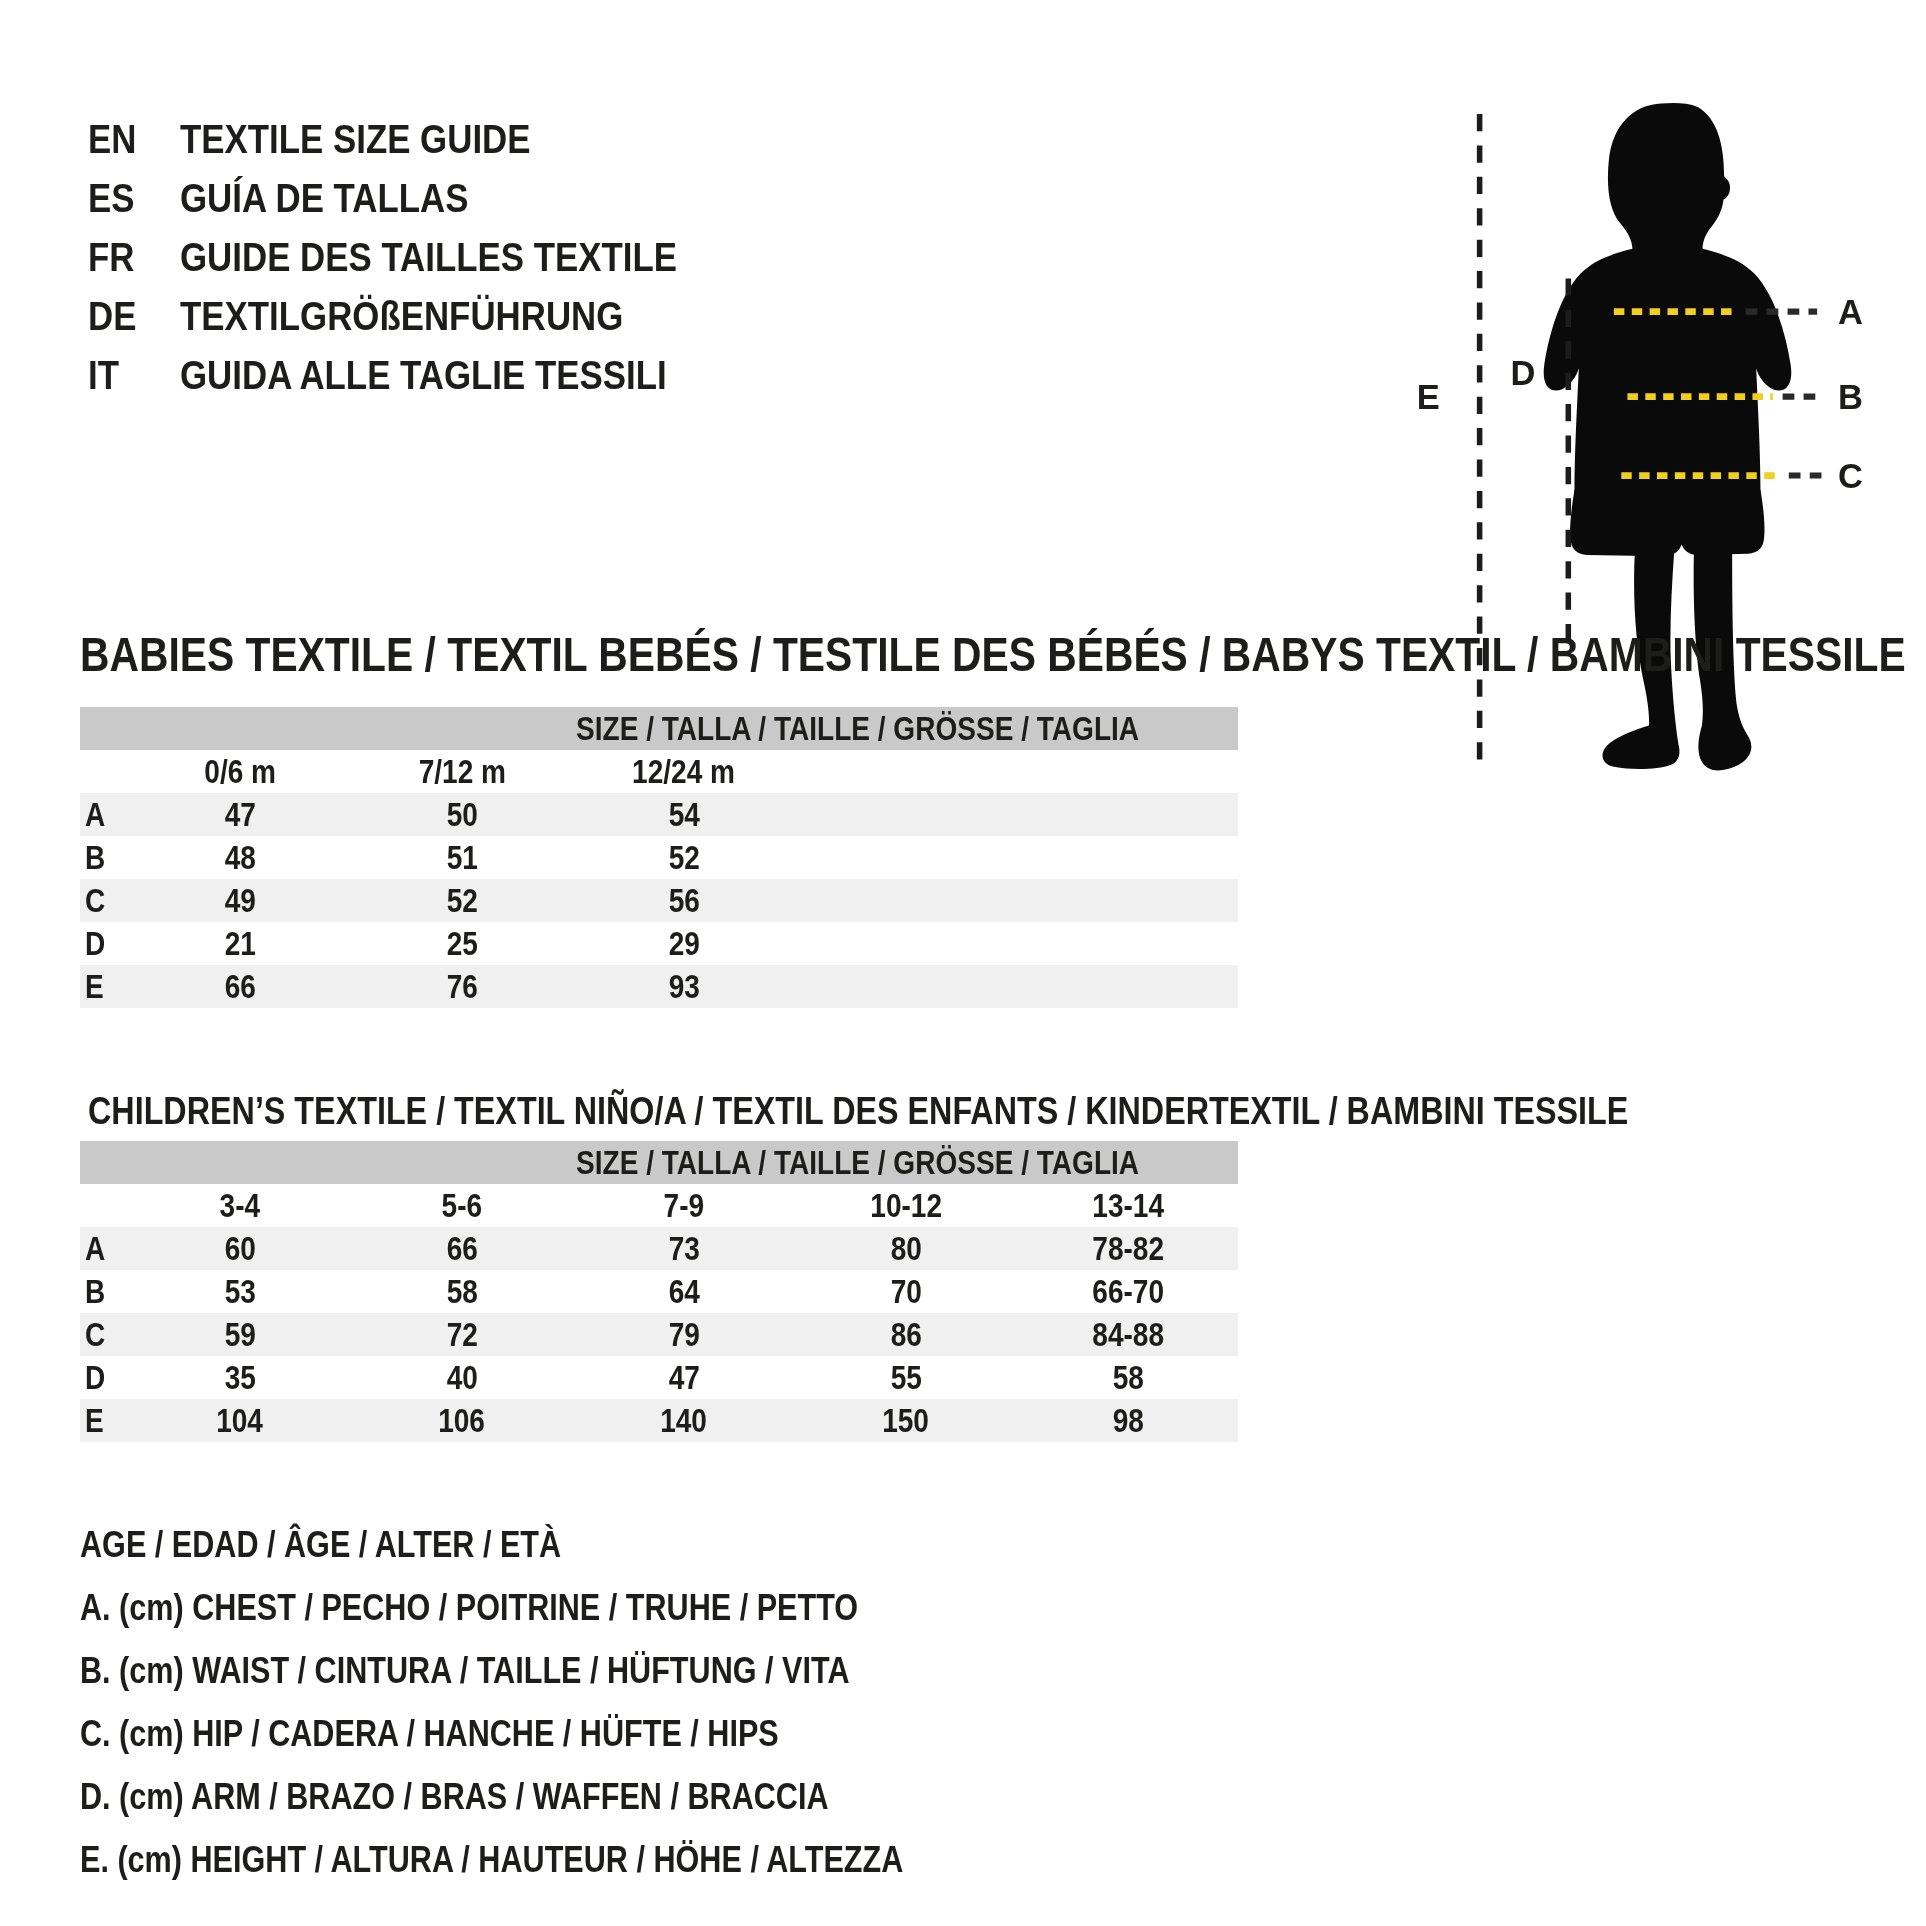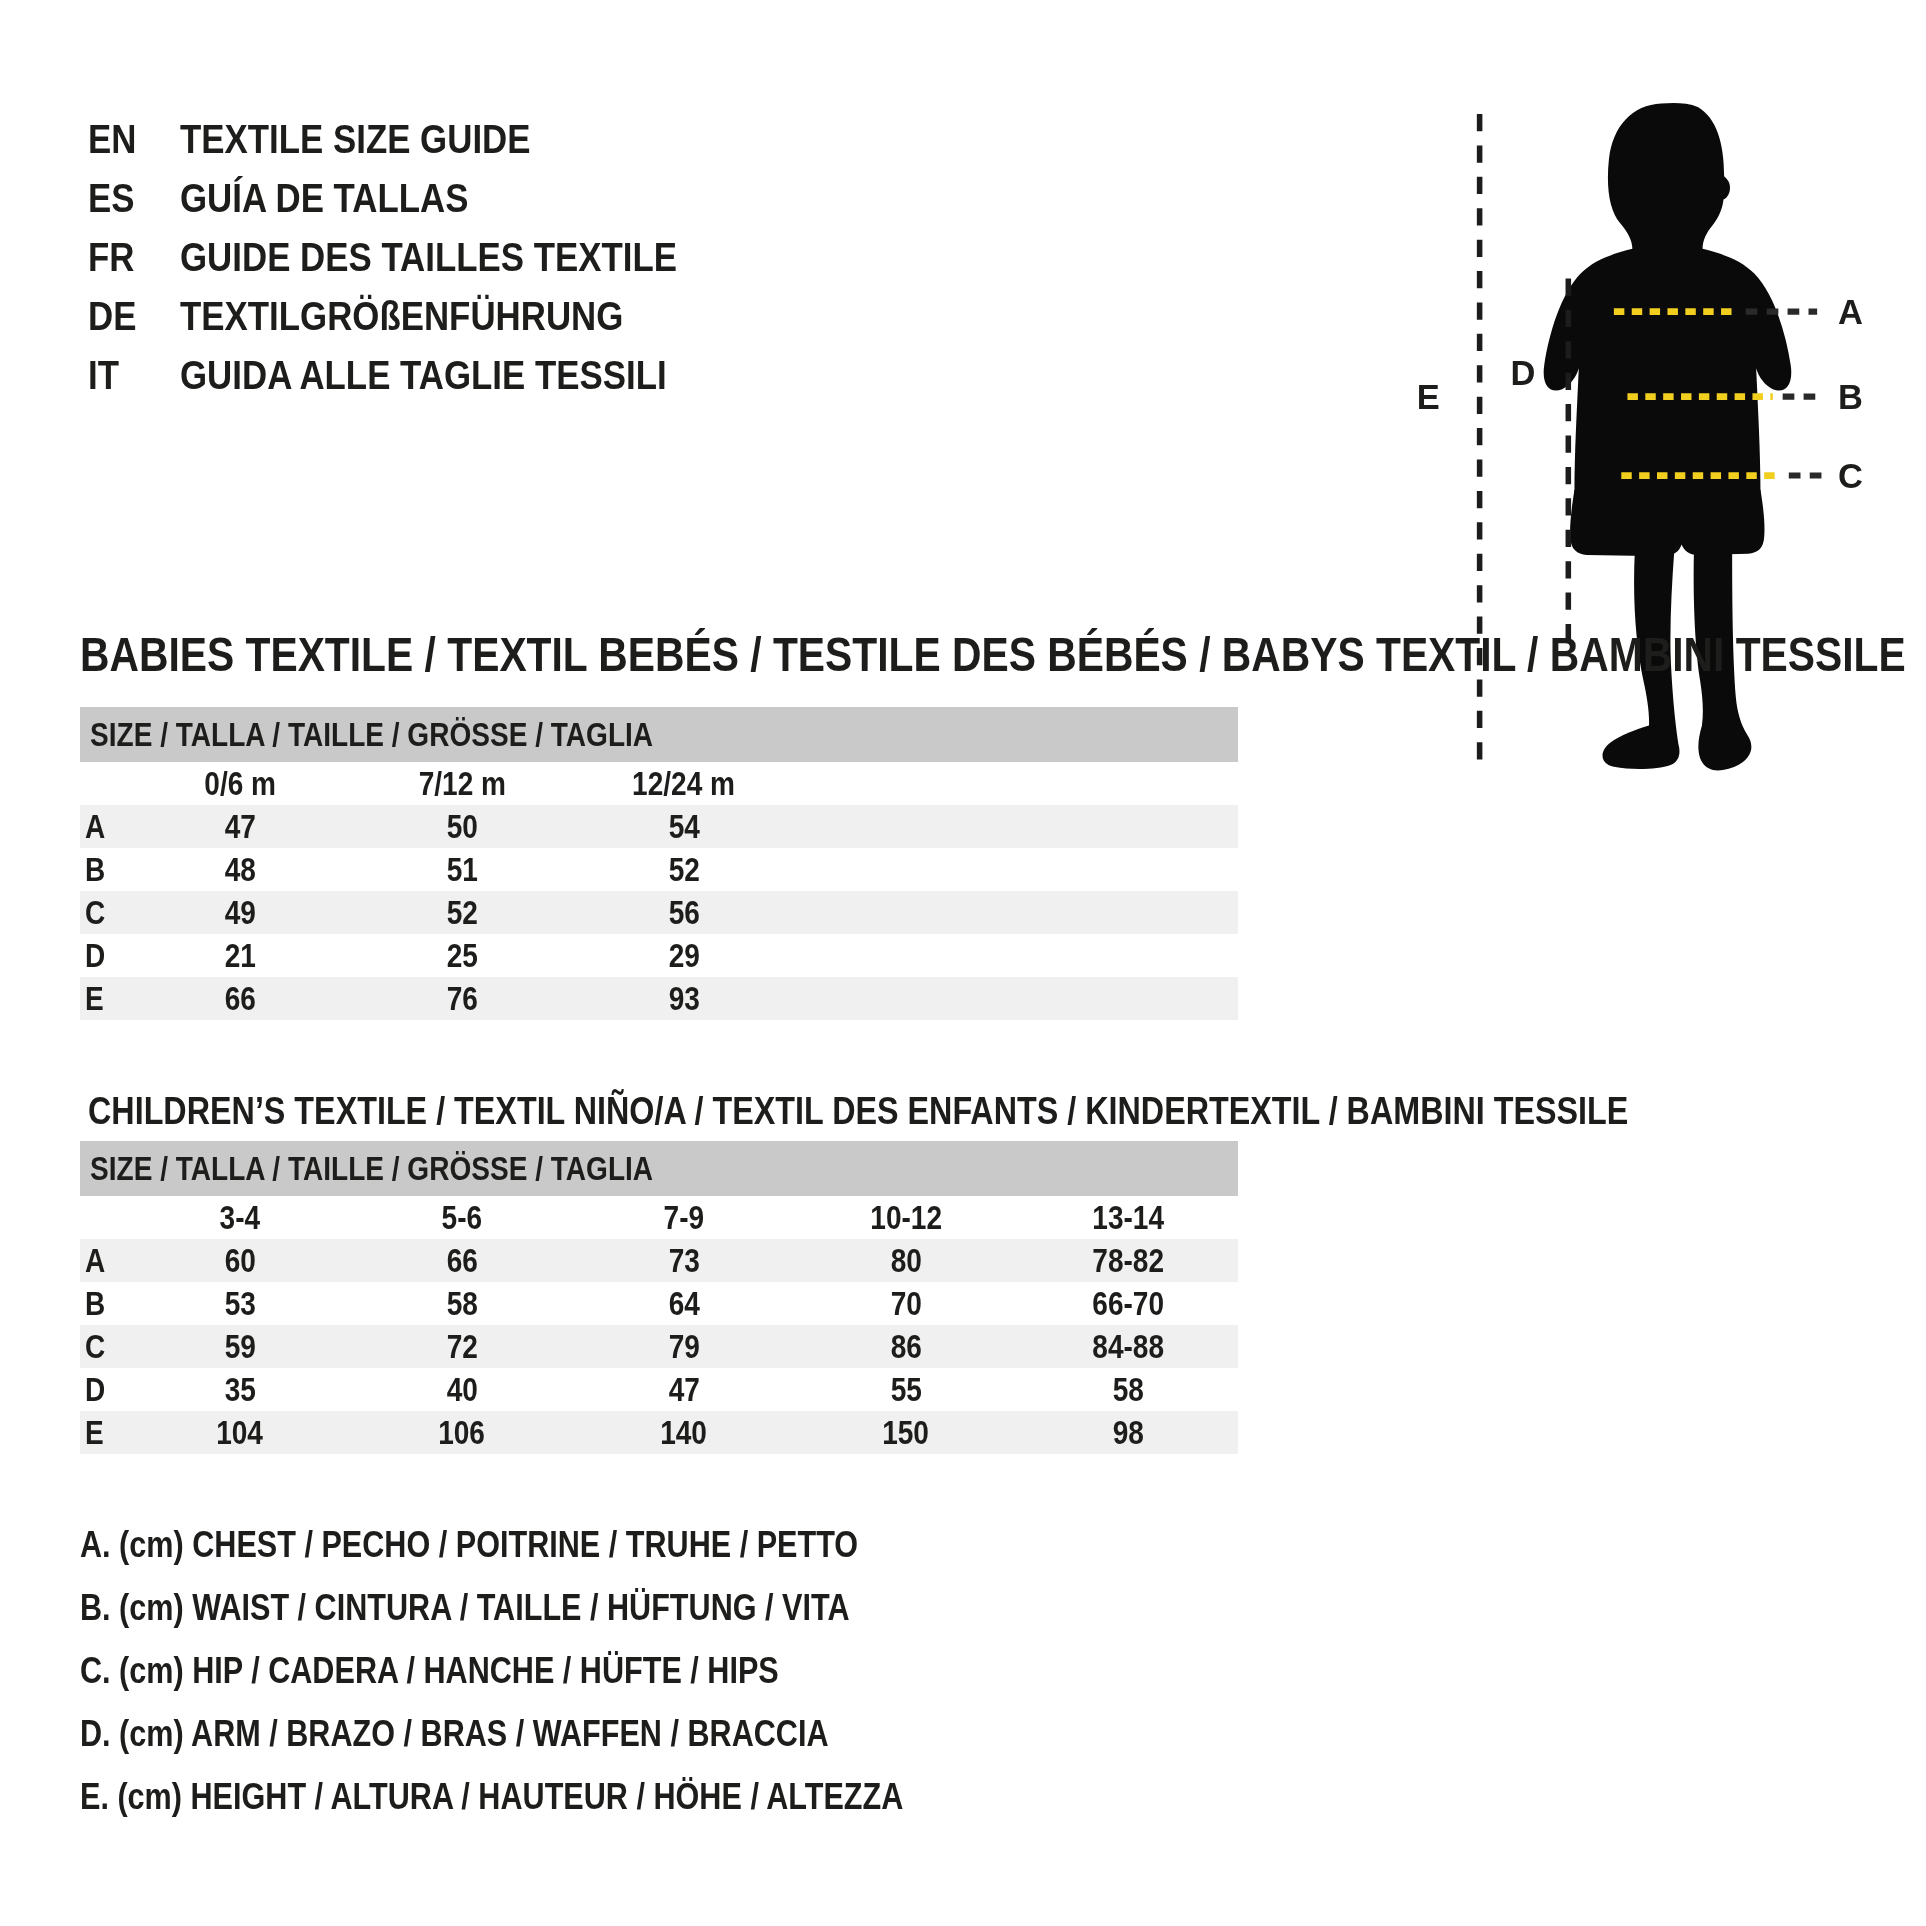--- a/index.html
+++ b/index.html
@@ -22,21 +22,21 @@
   .lang-code{width:92px;flex:0 0 92px;}
   
   .sec-heading{position:absolute;left:80px;font-size:38px;line-height:38px;}
   .h-babies{top:636px;}
   .h-children{top:1084px;}
 
   
   .sizetable{position:absolute;left:80px;width:1158px;}
   .t-babies{top:707px;}
   .t-children{top:1141px;}
-  .size-bar{height:55px;background:#c9c9c9;display:flex;align-items:center;padding-left:10px;box-sizing:border-box;font-size:33px;}
+  .size-bar{height:43px;background:#c9c9c9;display:flex;align-items:center;padding-left:10px;box-sizing:border-box;font-size:33px;justify-content:flex-end;}
   .trow{display:grid;grid-template-columns:49px 222px 222px 222px 222px 222px;align-items:center;height:43px;font-size:33px;}
   .trow.data{height:43px;}
   .trow.stripe{background:#f0f0f0;}
   .rowlabel{text-align:left;padding-left:5px;}
   .cell{text-align:center;}
 
   
   .legend{position:absolute;left:80px;top:1513px;}
   .legend-line{height:63px;display:flex;align-items:center;font-size:36px;}
 
@@ -252,20 +252,23 @@
       <div class="cell"><span class="cond-c">104</span></div>
       <div class="cell"><span class="cond-c">106</span></div>
       <div class="cell"><span class="cond-c">140</span></div>
       <div class="cell"><span class="cond-c">150</span></div>
       <div class="cell"><span class="cond-c">98</span></div>
     </div>
   </div>
 
   <section class="legend">
     <div class="legend-line">
+        <span class="cond">AGE / EDAD / ÂGE / ALTER / ETÀ</span>
+      </div>
+    <div class="legend-line">
         <span class="cond">A. (cm) CHEST / PECHO / POITRINE / TRUHE / PETTO</span>
       </div>
     <div class="legend-line">
         <span class="cond">B. (cm) WAIST / CINTURA / TAILLE / HÜFTUNG / VITA</span>
       </div>
     <div class="legend-line">
         <span class="cond">C. (cm) HIP / CADERA / HANCHE / HÜFTE / HIPS</span>
       </div>
     <div class="legend-line">
         <span class="cond">D. (cm) ARM / BRAZO / BRAS / WAFFEN / BRACCIA</span>

